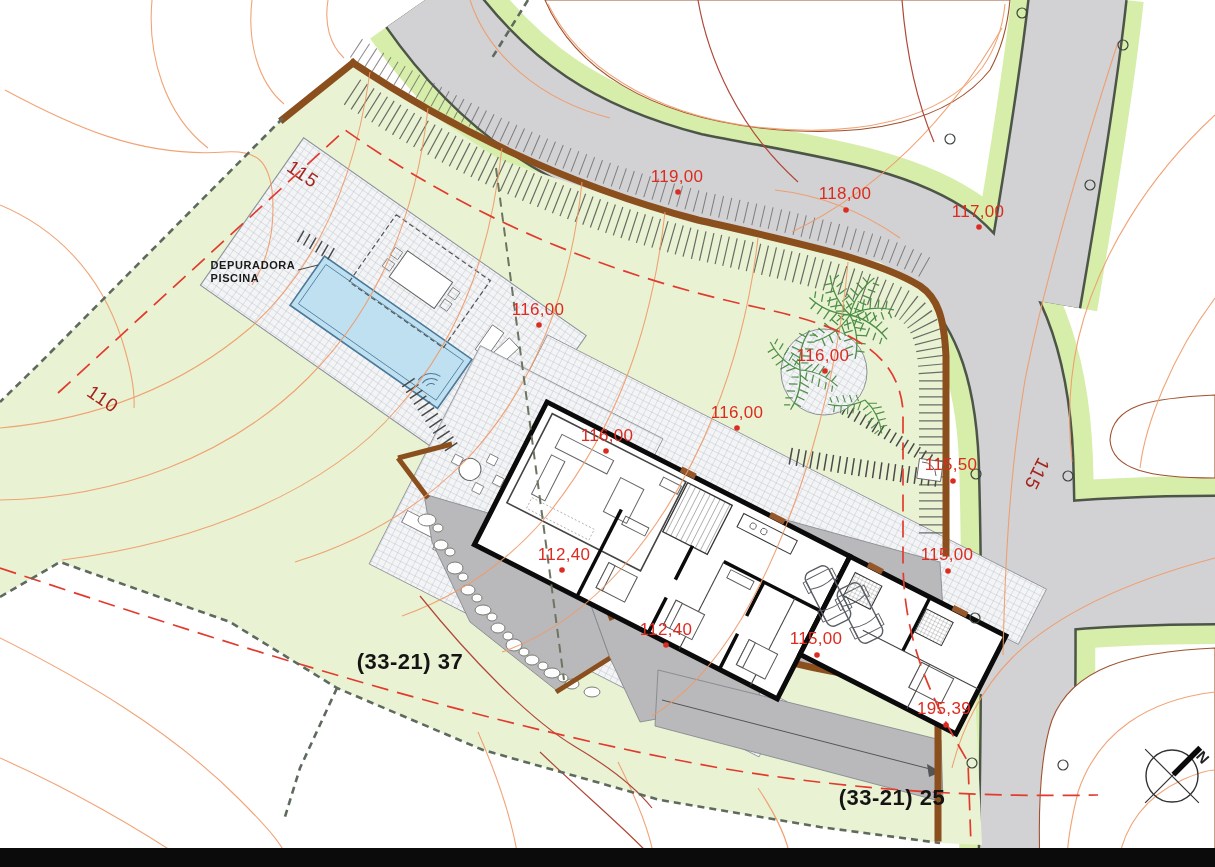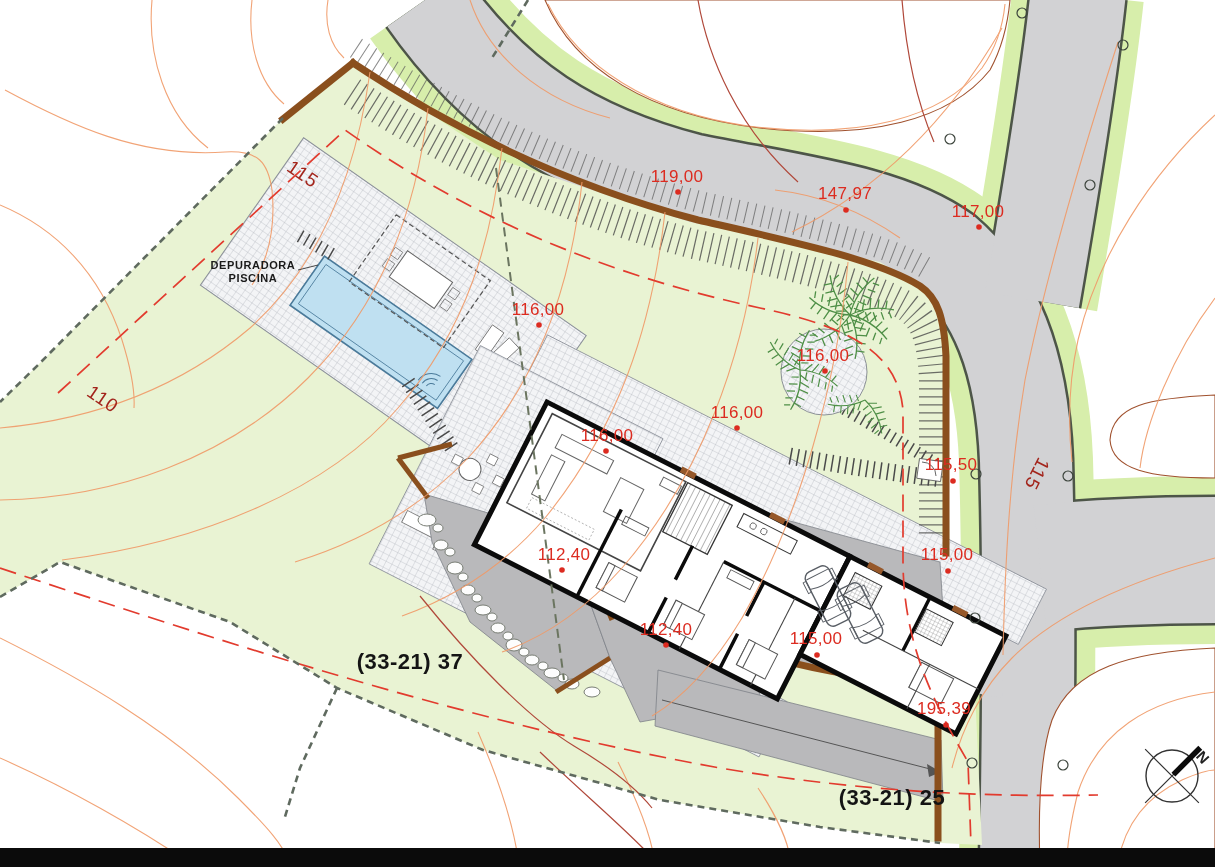--- a/index.html
+++ b/index.html
@@ -3,21 +3,21 @@
 <meta charset="utf-8">
 <style>
   html,body{margin:0;padding:0;background:#9a9a9a;}
   .stage{position:relative;width:1215px;height:867px;background:#ffffff;overflow:hidden;
          font-family:"Liberation Sans",sans-serif;}
   .stage svg{position:absolute;left:0;top:0;}
   .lbl{position:absolute;transform:translate(-50%,-50%);white-space:nowrap;line-height:1;}
   .elev{color:#dc2b20;font-size:17px;letter-spacing:.3px;text-align:right;}
   .plotlbl{color:#141414;font-size:22px;font-weight:bold;letter-spacing:.5px;margin-left:20px;}
   .cont{color:#a3251c;font-size:19px;letter-spacing:1px;}
-  .note{color:#1a1a1a;font-size:11px;font-weight:bold;letter-spacing:.6px;text-align:center;line-height:1.2;}
+  .note{color:#1a1a1a;font-size:11px;font-weight:bold;letter-spacing:.6px;line-height:1.2;}
   .north{color:#222;font-size:15px;font-weight:bold;}
   .blackbar{position:absolute;left:0;top:848px;width:1215px;height:19px;background:#0b0b0b;z-index:30;}
 </style>
 </head>
 <body>
 
 <div class="stage">
 
 <svg width="1215" height="867" viewBox="0 0 1215 867">
   <defs>
@@ -330,21 +330,21 @@
   <path d="M298,270 L318,265" stroke="#333" stroke-width="0.9" fill="none"></path>
 
   <g transform="translate(1172,776) rotate(-45)">
     <circle r="26" fill="none" stroke="#333" stroke-width="1.4"></circle>
     <path d="M-38,0 H38 M0,-38 V38" stroke="#333" stroke-width="1.2" fill="none"></path>
     <path d="M2,0 H40" stroke="#0b0b0b" stroke-width="5.5"></path>
   </g>
 </svg>
 
 <div class="lbl elev" style="left:677px;top:176px">119,00</div>
-<div class="lbl elev" style="left:845px;top:193px">147,97</div>
+<div class="lbl elev" style="left:845px;top:193px">118,00</div>
 <div class="lbl elev" style="left:978px;top:211px">117,00</div>
 <div class="lbl elev" style="left:538px;top:309px">116,00</div>
 <div class="lbl elev" style="left:823px;top:355px">116,00</div>
 <div class="lbl elev" style="left:737px;top:412px">116,00</div>
 <div class="lbl elev" style="left:607px;top:435px">116,00</div>
 <div class="lbl elev" style="left:951px;top:464px">115,50</div>
 <div class="lbl elev" style="left:947px;top:554px">115,00</div>
 <div class="lbl elev" style="left:564px;top:554px">112,40</div>
 <div class="lbl elev" style="left:666px;top:629px">112,40</div>
 <div class="lbl elev" style="left:816px;top:638px">115,00</div>

